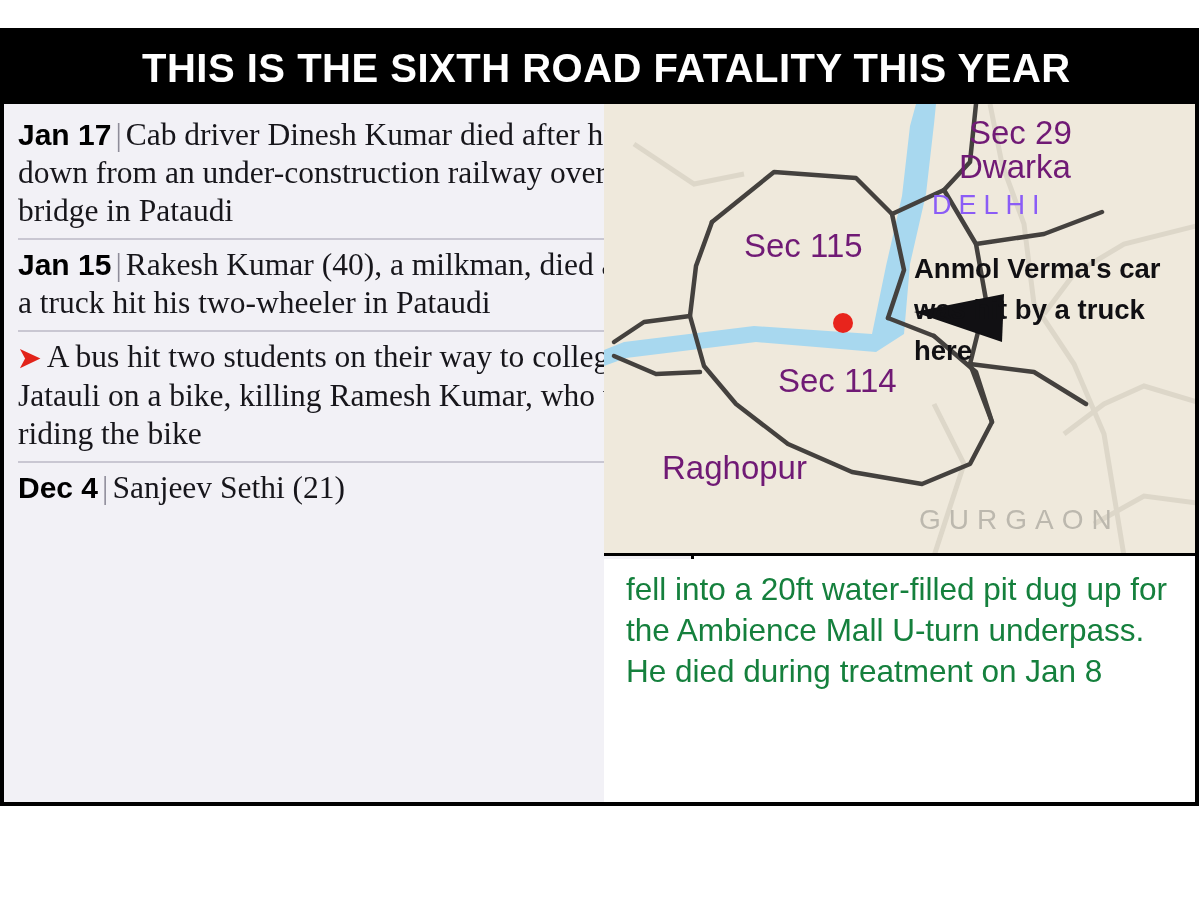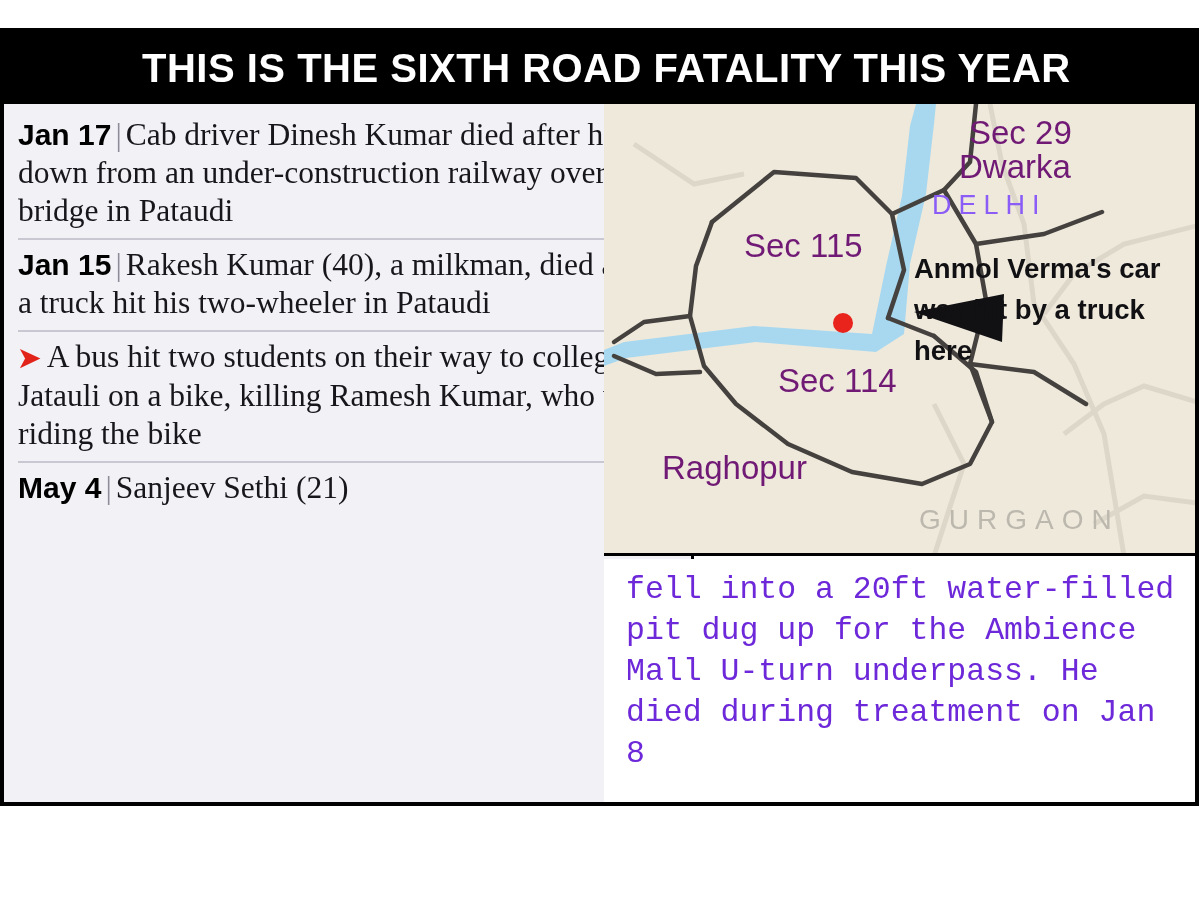--- a/index.html
+++ b/index.html
@@ -175,24 +175,24 @@
     position: absolute;
     left: 0;
     top: 455px;
     right: 0;
     bottom: 0;
     background: #ffffff;
     padding: 10px 16px 0 22px;
     box-sizing: border-box;
   }
   .caption-text {
-    font-family: Liberation Mono, monospace;
+    font-family: Liberation Sans, sans-serif;
     font-size: 31.5px;
     line-height: 41px;
-    color: #6d28d9;
+    color: #15803d;
   }
 </style>
 </head>
 <body>
 
 <div class="page">
   <div class="infographic">
 
     <div class="header-bar">
       <div class="header-title">THIS IS THE SIXTH ROAD FATALITY THIS YEAR</div>
@@ -215,21 +215,21 @@
         </div>
 
         <div class="entry">
           <div class="entry-text">
             <span class="bullet-arrow">➤</span><span>A bus hit two students on their way to college in Jatauli on a bike, killing Ramesh Kumar, who was riding the bike</span>
           </div>
         </div>
 
         <div class="entry">
           <div class="entry-text">
-            <span class="entry-date">May 4</span><span class="entry-sep">|</span><span>Sanjeev Sethi (21)</span>
+            <span class="entry-date">Dec 4</span><span class="entry-sep">|</span><span>Sanjeev Sethi (21)</span>
           </div>
         </div>
 
       </div>
 
       <div class="right-col">
 
         <div class="map-box">
           <svg class="map-svg" width="600" height="452" viewBox="0 0 600 452">
             <rect x="0" y="0" width="600" height="452" fill="#efe9dc"></rect>

